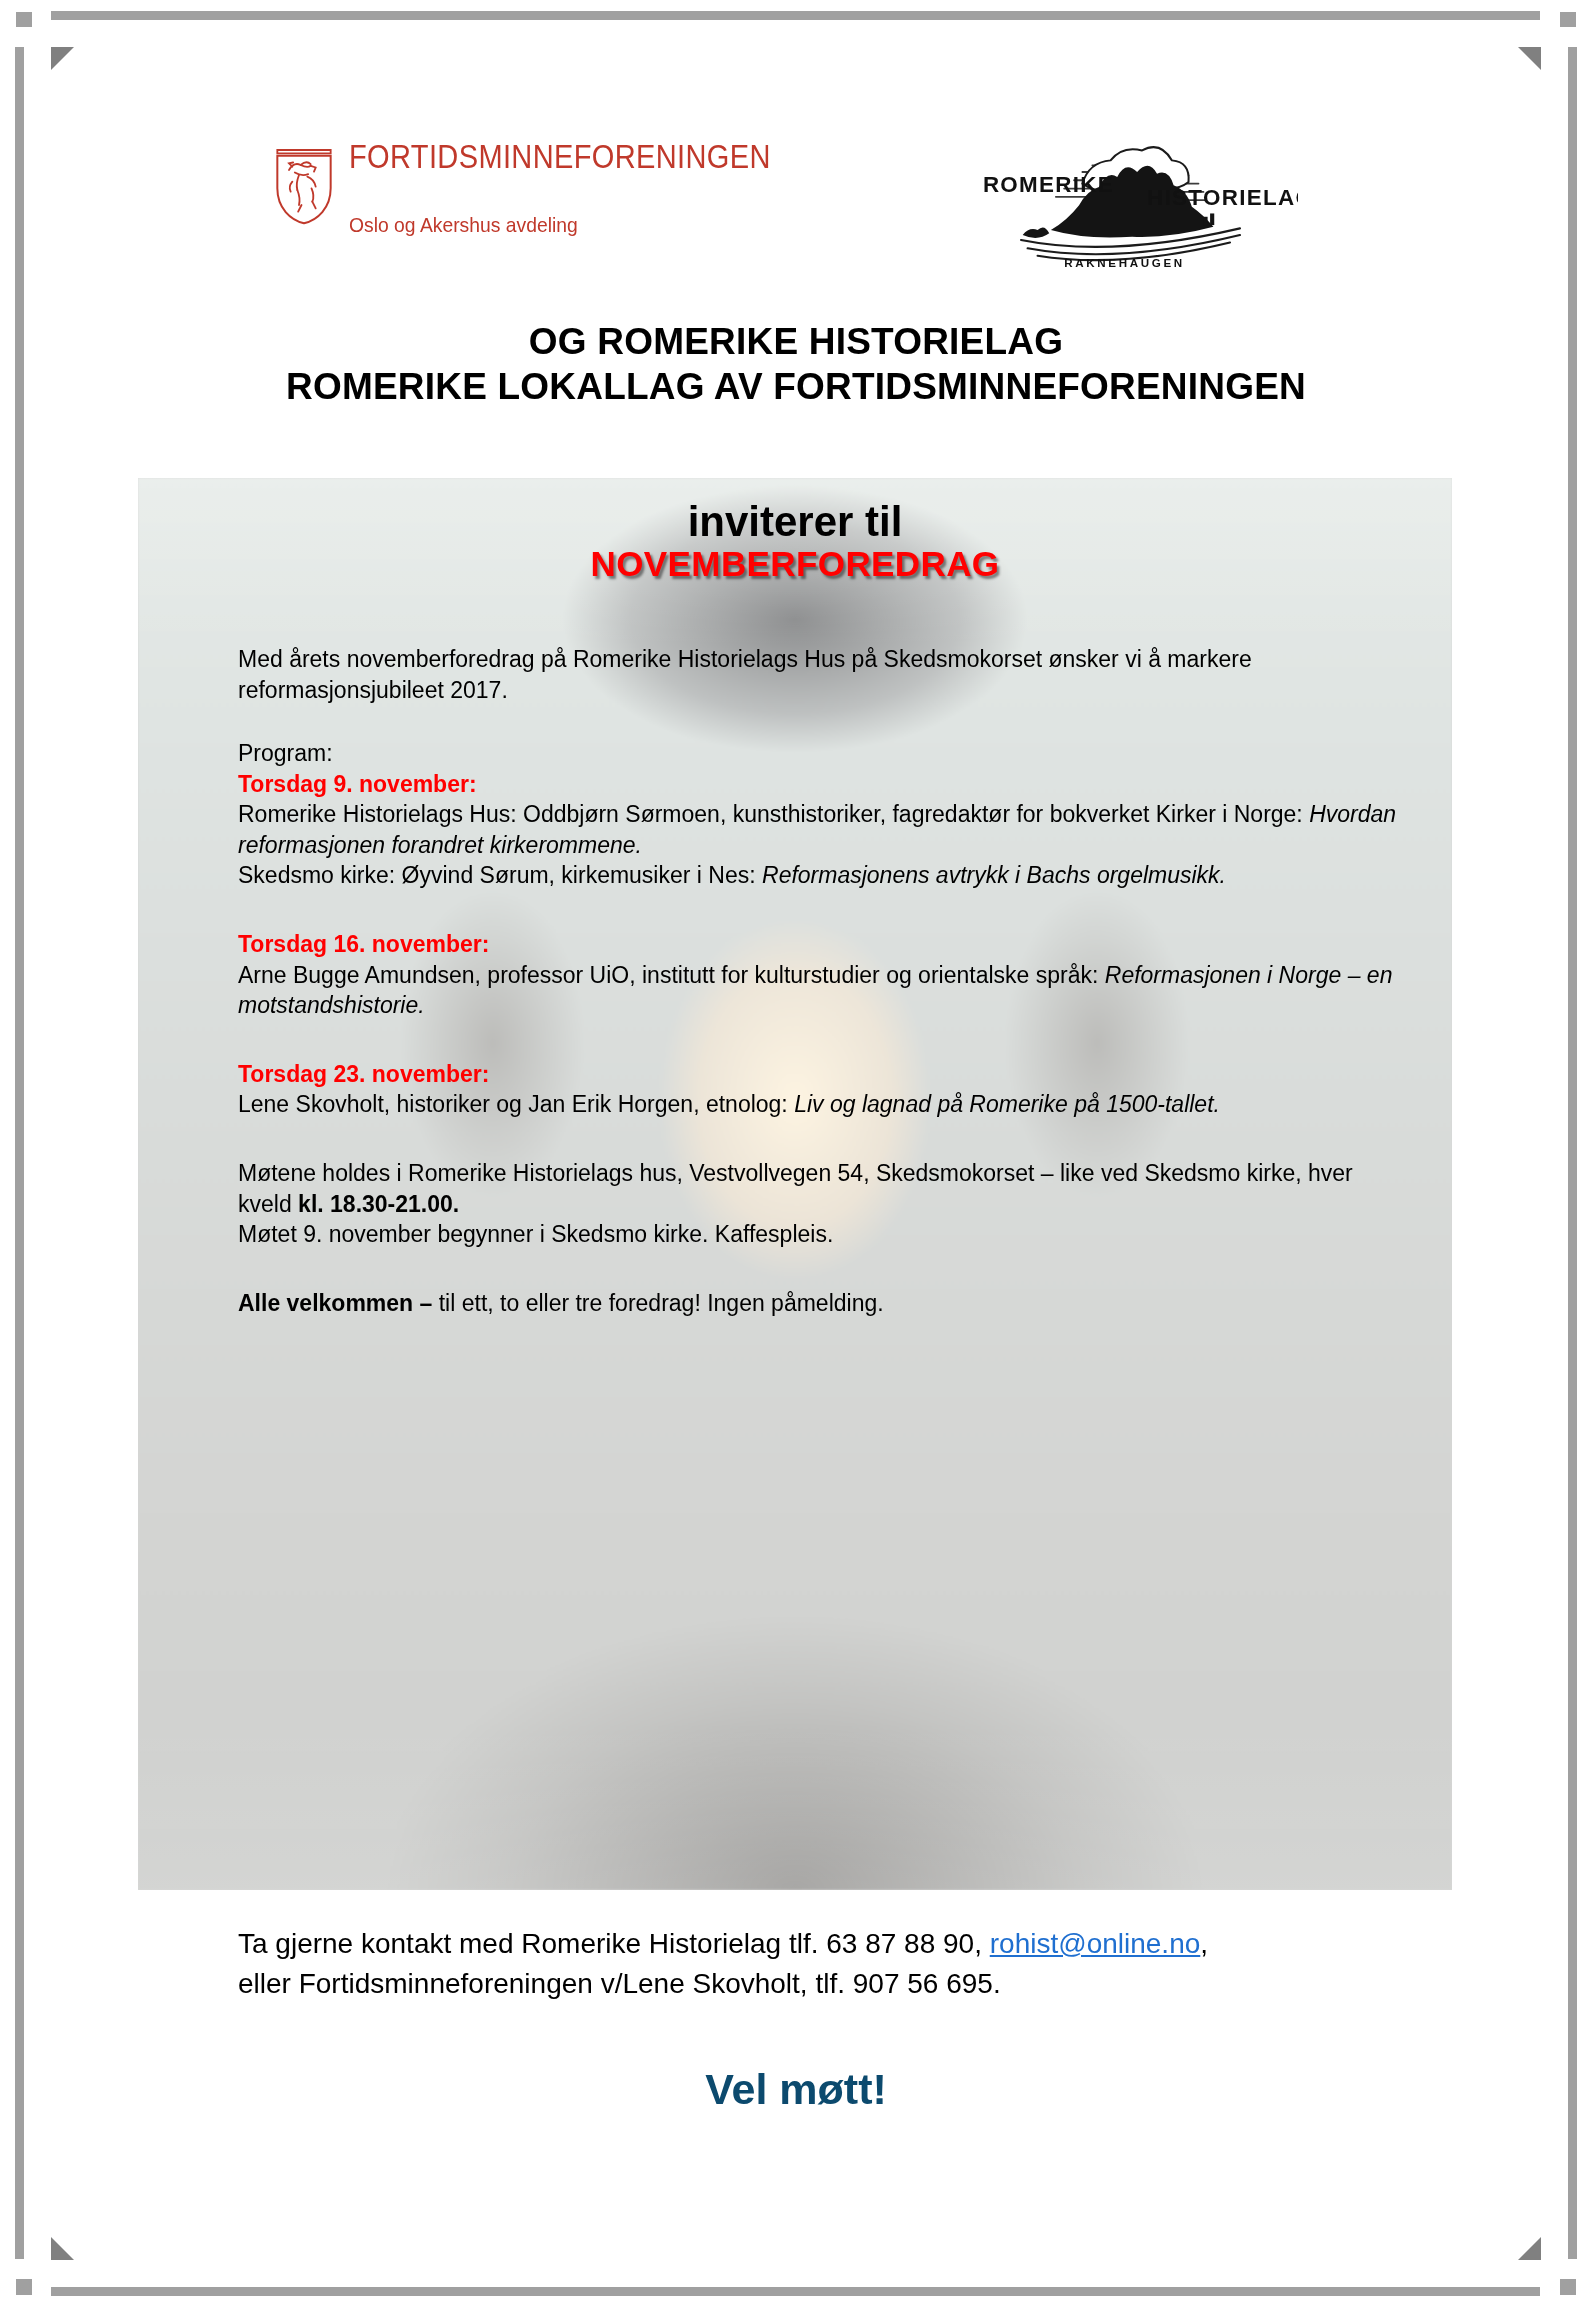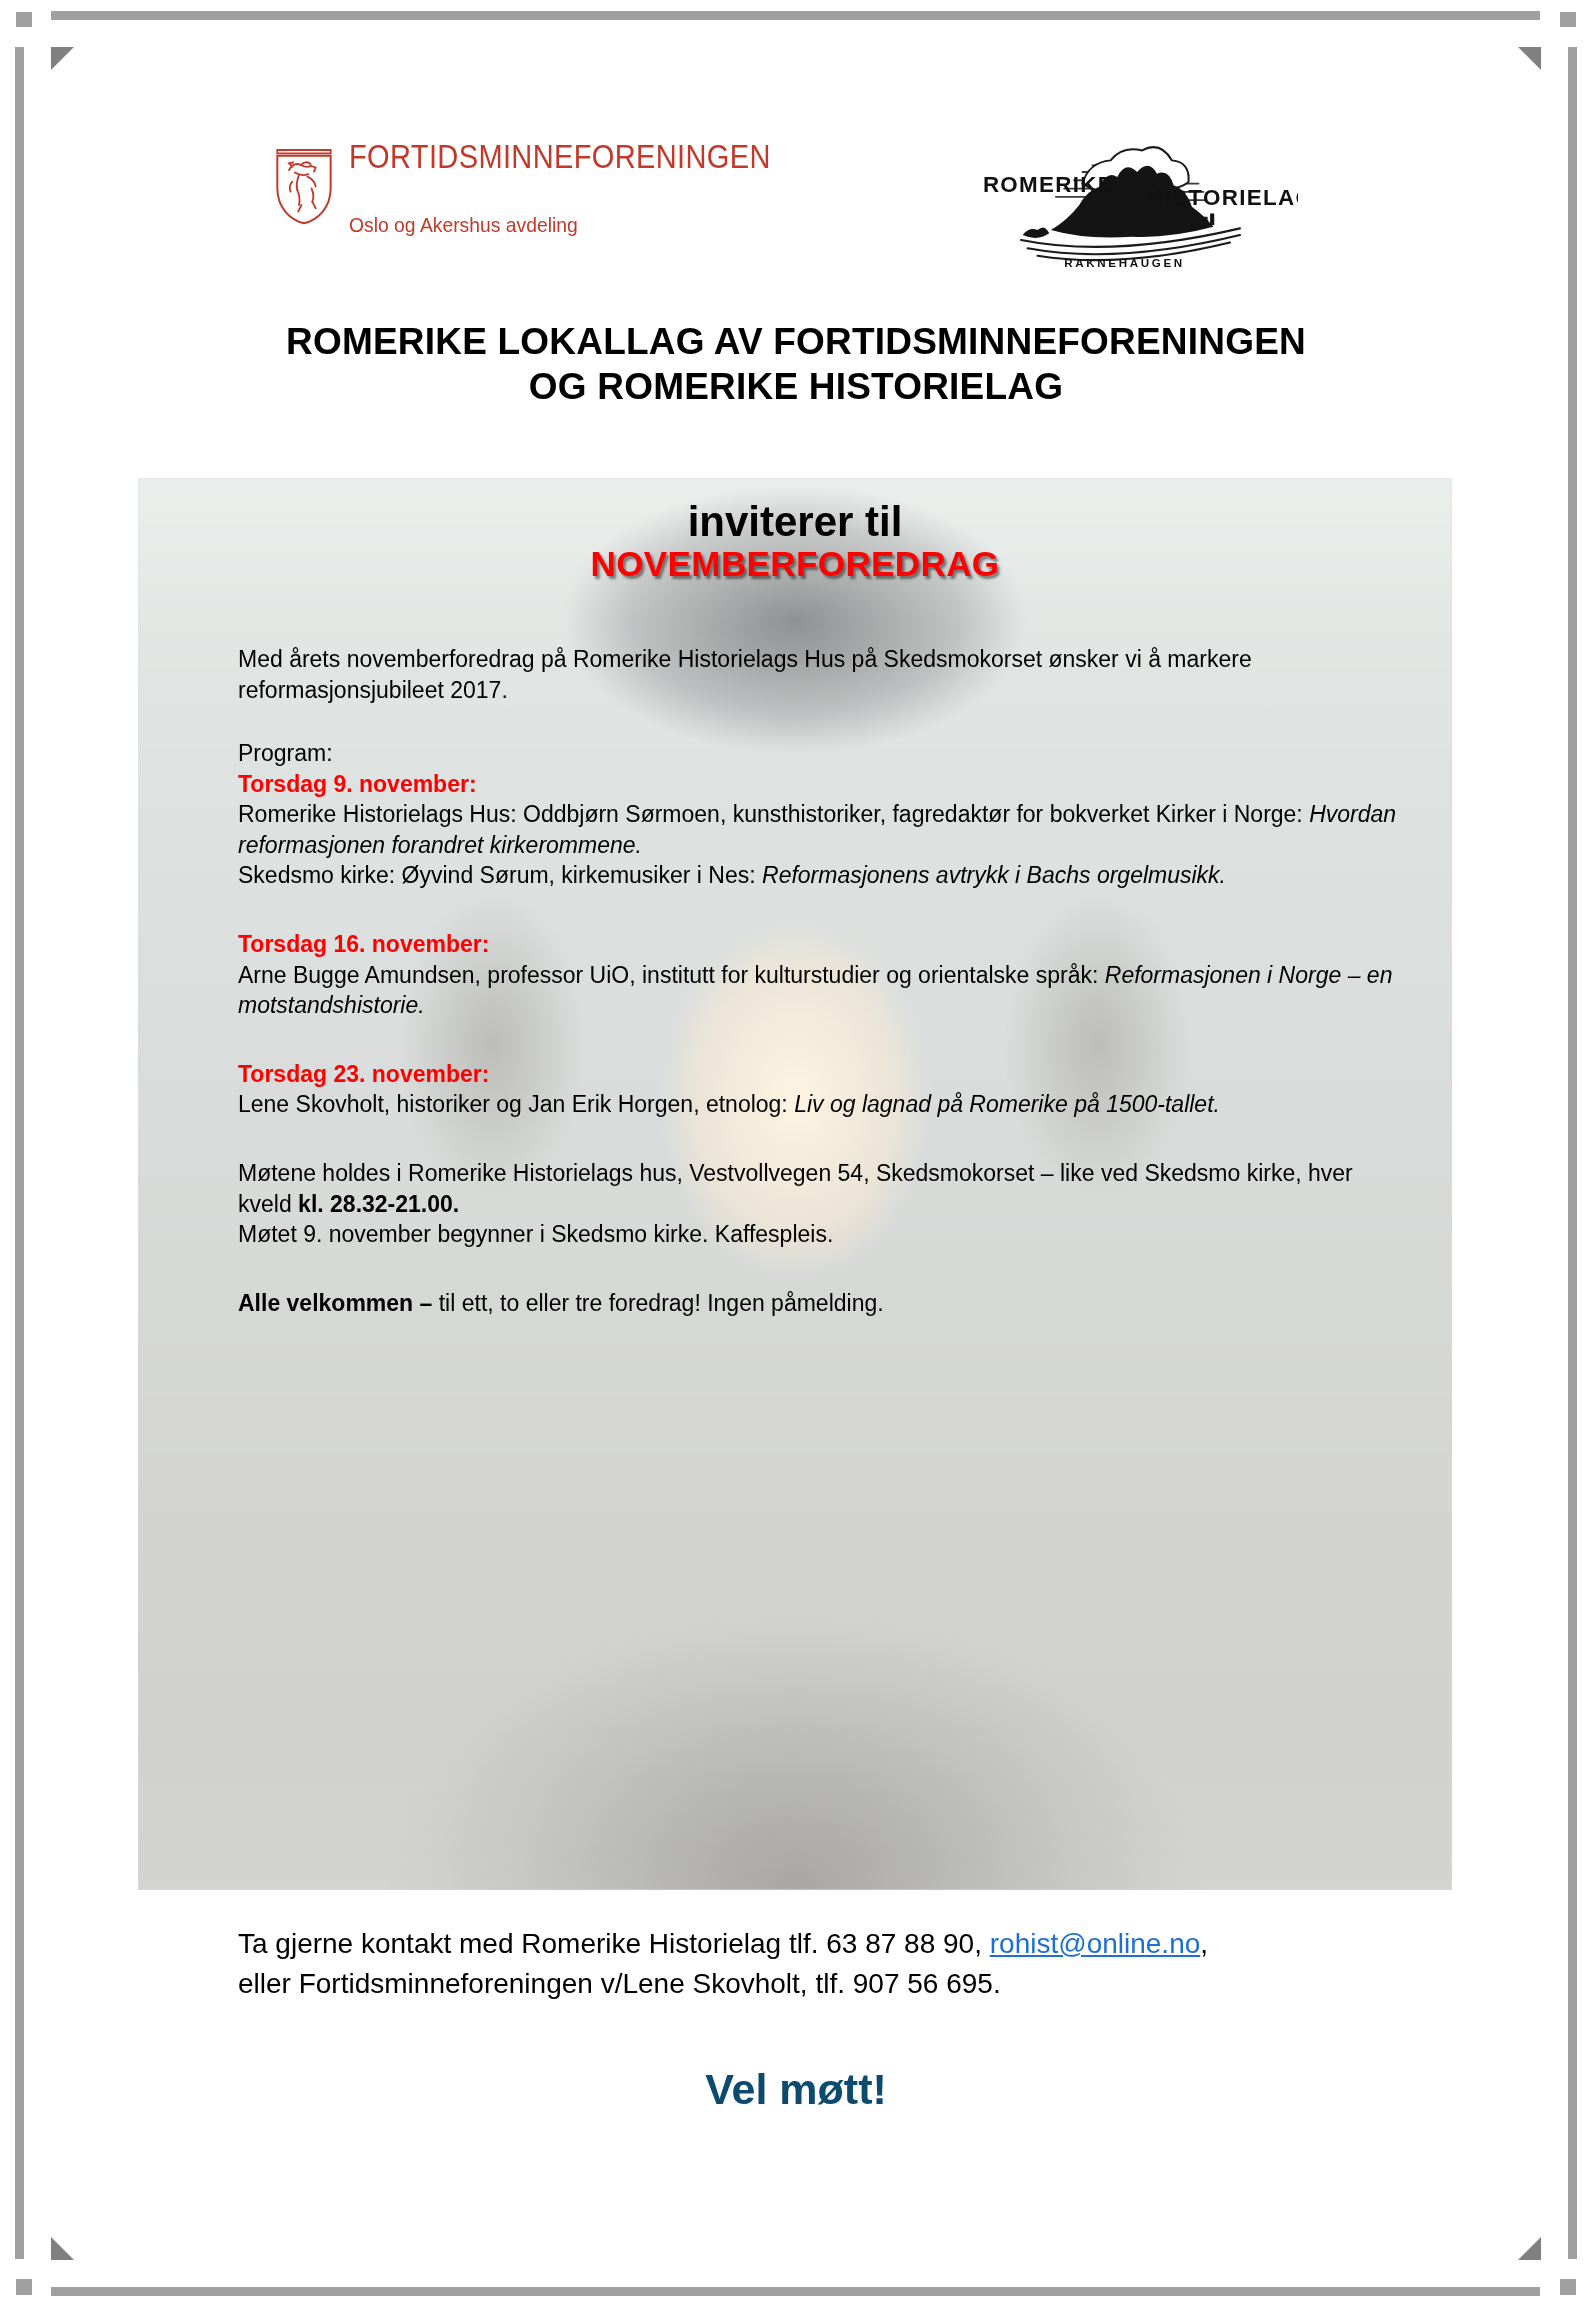--- a/index.html
+++ b/index.html
@@ -221,22 +221,22 @@
         <rect x="304" y="92" width="5" height="14"></rect>
       </g>
 
       <text x="30" y="66" font-family="'Liberation Sans',sans-serif" font-size="27" font-weight="bold" letter-spacing="1.6" fill="#111111">ROMERIKE</text>
       <text x="228" y="82" font-family="'Liberation Sans',sans-serif" font-size="27" font-weight="bold" letter-spacing="1.6" fill="#111111">HISTORIELAG</text>
       <text x="128" y="156" font-family="'Liberation Sans',sans-serif" font-size="14" font-weight="bold" letter-spacing="3.2" fill="#111111">RAKNEHAUGEN</text>
     </svg>
   </div>
 
   <div class="org-title">
+    <span>OG ROMERIKE HISTORIELAG</span>
     <span>ROMERIKE LOKALLAG AV FORTIDSMINNEFORENINGEN</span>
-    <span>OG ROMERIKE HISTORIELAG</span>
   </div>
 
   <div class="band">
     <div class="band-portrait"></div>
     <div class="band-vign"></div>
 
     <div class="band-text">
 
       <div class="invite">inviterer til</div>
       <div class="headline">NOVEMBERFOREDRAG</div>
@@ -258,21 +258,21 @@
         <p class="date-head">Torsdag 16. november:</p>
         <p><span>Arne Bugge Amundsen, professor UiO, institutt for kulturstudier og orientalske språk: </span><span class="ital">Reformasjonen i Norge – en motstandshistorie.</span></p>
 
         <div class="gap-md"></div>
 
         <p class="date-head">Torsdag 23. november:</p>
         <p><span>Lene Skovholt, historiker og Jan Erik Horgen, etnolog: </span><span class="ital">Liv og lagnad på Romerike på 1500-tallet.</span></p>
 
         <div class="gap-md"></div>
 
-        <p><span>Møtene holdes i Romerike Historielags hus, Vestvollvegen 54, Skedsmokorset – like ved Skedsmo kirke, hver kveld </span><span class="bold">kl. 28.32-21.00.</span></p>
+        <p><span>Møtene holdes i Romerike Historielags hus, Vestvollvegen 54, Skedsmokorset – like ved Skedsmo kirke, hver kveld </span><span class="bold">kl. 18.30-21.00.</span></p>
         <p>Møtet 9. november begynner i Skedsmo kirke. Kaffespleis.</p>
 
         <div class="gap-md"></div>
 
         <p><span class="bold">Alle velkommen – </span><span>til ett, to eller tre foredrag! Ingen påmelding.</span></p>
 
       </div>
     </div>
   </div>
 

